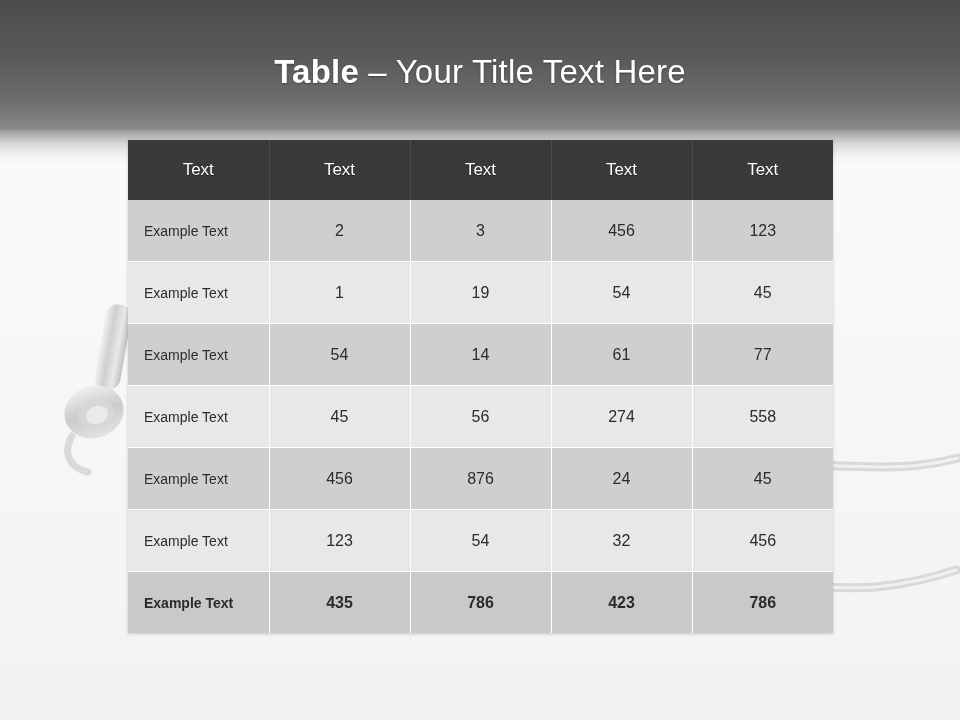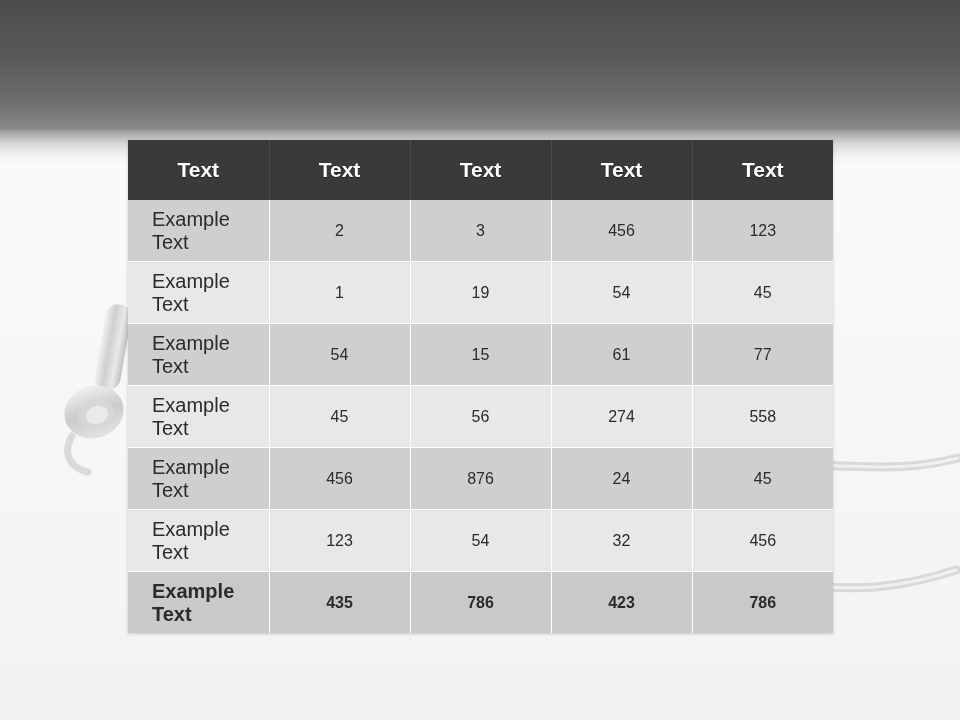--- a/index.html
+++ b/index.html
@@ -101,41 +101,41 @@
   table.data col.c0 { width: 141px; }
   table.data col.c1 { width: 141px; }
   table.data col.c2 { width: 141px; }
   table.data col.c3 { width: 141px; }
   table.data col.c4 { width: 141px; }
 
   table.data th {
     height: 58px;
     background: #3a3a3c;
     color: #ffffff;
-    font-size: 21px;
-    font-weight: bold;
+    font-size: 17px;
+    font-weight: normal;
     text-align: center;
     border-right: 1px solid #4d4d4f;
     text-shadow: 0 1px 1px rgba(0,0,0,0.5);
   }
   table.data th:last-child { border-right: none; }
 
   table.data td {
     height: 59px;
     font-size: 16px;
     color: #2b2b2b;
     text-align: center;
     border-right: 1px solid #ffffff;
     border-bottom: 1px solid #ffffff;
   }
   table.data td:last-child { border-right: none; }
   table.data td.label {
     text-align: left;
-    padding-left: 24px;
-    font-size: 20px;
+    padding-left: 16px;
+    font-size: 14px;
     color: #2b2b2b;
   }
   tr.odd td { background: #cfcfcf; }
   tr.even td { background: #e8e8e8; }
   tr.total td {
     background: #c9c9c9;
     font-weight: bold;
     border-bottom: none;
   }
   tr.total td.label { font-weight: bold; }
@@ -170,20 +170,23 @@
     <path d="M20 140 C 10 158, 18 172, 36 176" stroke="#d6d6d6" stroke-width="7" fill="none" stroke-linecap="round"></path>
   </svg>
 
   <svg class="art-right" viewBox="0 0 180 220">
     <path d="M2 48 C 60 40, 110 56, 178 38" stroke="#d9d9d9" stroke-width="9" fill="none" stroke-linecap="round"></path>
     <path d="M2 48 C 60 40, 110 56, 178 38" stroke="#f0f0f0" stroke-width="3" fill="none" stroke-linecap="round"></path>
     <path d="M0 166 C 50 164, 90 178, 176 150" stroke="#d9d9d9" stroke-width="9" fill="none" stroke-linecap="round"></path>
     <path d="M0 166 C 50 164, 90 178, 176 150" stroke="#f0f0f0" stroke-width="3" fill="none" stroke-linecap="round"></path>
   </svg>
 
+  <div class="title">
+    <span class="b">Table</span><span class="n"> – </span><span class="n">Your Title Text Here</span>
+  </div>
 
   <div class="table-wrap">
     <table class="data">
       <colgroup>
         <col class="c0">
           <col class="c1">
           <col class="c2">
           <col class="c3">
           <col class="c4">
       </colgroup>
@@ -207,21 +210,21 @@
         <tr class="even">
           <td class="label">Example Text</td>
           <td>1</td>
           <td>19</td>
           <td>54</td>
           <td>45</td>
         </tr>
         <tr class="odd">
           <td class="label">Example Text</td>
           <td>54</td>
-          <td>15</td>
+          <td>14</td>
           <td>61</td>
           <td>77</td>
         </tr>
         <tr class="even">
           <td class="label">Example Text</td>
           <td>45</td>
           <td>56</td>
           <td>274</td>
           <td>558</td>
         </tr>

